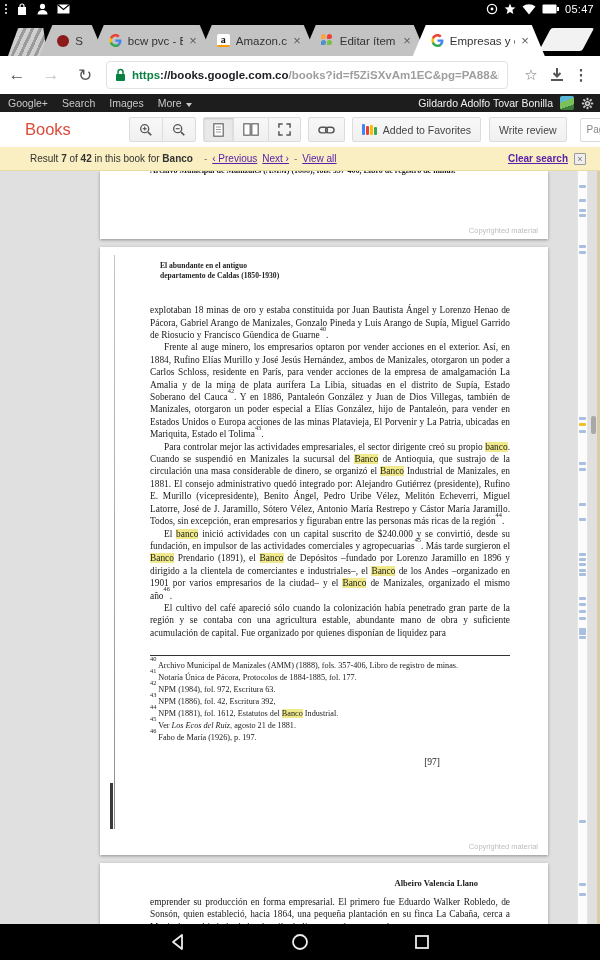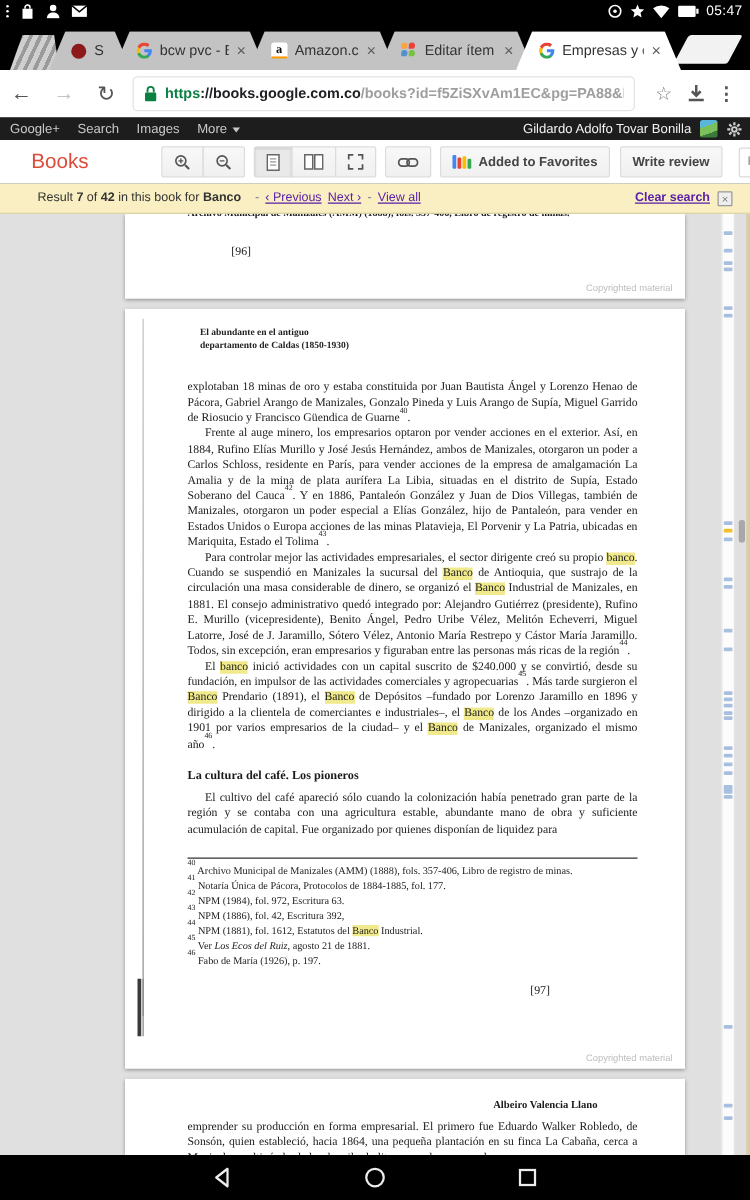--- a/index.html
+++ b/index.html
@@ -63,21 +63,21 @@
     border-right:3px solid transparent; border-top:4px solid #c9c9c9; margin-left:4px; }
   .gb-avatar { width:14px; height:14px; border-radius:2px;
     background:linear-gradient(160deg,#58b7d8 0 35%,#7bc05a 35% 70%,#3c7a3a 70%); }
 
   
   #bookstoolbar { position:absolute; top:112px; left:0; width:600px; height:35px; background:#fff;
     display:flex; align-items:center; }
   .brand { color:#dd4b39; font-size:16.5px; margin-left:25px; }
   .ggroup { display:flex; }
   .gbtn { height:25px; border:1px solid #dcdcdc; background:linear-gradient(#f8f8f8,#f0f0f0);
-    color:#444; font-size:10.5px; font-weight:bold; display:flex; align-items:center;
+    color:#444; font-size:10.5px; font-weight:normal; display:flex; align-items:center;
     padding:0 9px; border-radius:2px; white-space:nowrap; }
   .ggroup .gbtn + .gbtn { margin-left:-1px; border-radius:0 2px 2px 0; }
   .ggroup .gbtn:first-child { border-radius:2px 0 0 2px; }
   .gbtn.pressed { background:#e9e9e9; box-shadow:inset 0 1px 2px rgba(0,0,0,.15); }
   .pageinput { width:50px; height:24px; border:1px solid #d9d9d9; border-radius:2px;
     font-size:10px; color:#888; padding:0 6px; background:#fff; font-family:"Liberation Sans",sans-serif; }
   .favbooks { display:flex; gap:1px; margin-right:6px; align-items:flex-end; }
   .favbooks i { width:3px; height:11px; border-radius:1px; }
 
   
@@ -357,39 +357,37 @@
   <div class="srb-right">
     <span class="srb-link" style="font-weight:bold;">Clear search</span>
     <span class="srb-close">×</span>
   </div>
 </div>
 
 <div id="content">
 
   <div class="page" id="page96">
     <div class="cutline">Archivo Municipal de Manizales (AMM) (1888), fols. 357-406, Libro de registro de minas.</div>
-    <div class="pnum96">[96]</div>
     <div class="copyr">Copyrighted material</div>
   </div>
 
   <div class="page" id="page97">
     <div class="edge-line"></div>
     <div class="edge-dark"></div>
     <div class="p97-header">
       <div>El abundante en el antiguo</div>
       <div>departamento de Caldas (1850-1930)</div>
     </div>
     <div class="bk-col">
       <div>
             <p class="bk-p">explotaban 18 minas de oro y estaba constituida por Juan Bautista Ángel y Lorenzo Henao de Pácora, Gabriel Arango de Manizales, Gonzalo Pineda y Luis Arango de Supía, Miguel Garrido de Riosucio y Francisco Güendica de Guarne<sup>40</sup>.</p>
             <p class="bk-p ind">Frente al auge minero, los empresarios optaron por vender acciones en el exterior. Así, en 1884, Rufino Elías Murillo y José Jesús Hernández, ambos de Manizales, otorgaron un poder a Carlos Schloss, residente en París, para vender acciones de la empresa de amalgamación La Amalia y de la mina de plata aurífera La Libia, situadas en el distrito de Supía, Estado Soberano del Cauca<sup>42</sup>. Y en 1886, Pantaleón González y Juan de Dios Villegas, también de Manizales, otorgaron un poder especial a Elías González, hijo de Pantaleón, para vender en Estados Unidos o Europa acciones de las minas Platavieja, El Porvenir y La Patria, ubicadas en Mariquita, Estado el Tolima<sup>43</sup>.</p>
             <p class="bk-p ind">Para controlar mejor las actividades empresariales, el sector dirigente creó su propio <span class="hl">banco</span>. Cuando se suspendió en Manizales la sucursal del <span class="hl">Banco</span> de Antioquia, que sustrajo de la circulación una masa considerable de dinero, se organizó el <span class="hl">Banco</span> Industrial de Manizales, en 1881. El consejo administrativo quedó integrado por: Alejandro Gutiérrez (presidente), Rufino E. Murillo (vicepresidente), Benito Ángel, Pedro Uribe Vélez, Melitón Echeverri, Miguel Latorre, José de J. Jaramillo, Sótero Vélez, Antonio María Restrepo y Cástor María Jaramillo. Todos, sin excepción, eran empresarios y figuraban entre las personas más ricas de la región<sup>44</sup>.</p>
             <p class="bk-p ind">El <span class="hl">banco</span> inició actividades con un capital suscrito de $240.000 y se convirtió, desde su fundación, en impulsor de las actividades comerciales y agropecuarias<sup>45</sup>. Más tarde surgieron el <span class="hl">Banco</span> Prendario (1891), el <span class="hl">Banco</span> de Depósitos –fundado por Lorenzo Jaramillo en 1896 y dirigido a la clientela de comerciantes e industriales–, el <span class="hl">Banco</span> de los Andes –organizado en 1901 por varios empresarios de la ciudad– y el <span class="hl">Banco</span> de Manizales, organizado el mismo año<sup>46</sup>.</p>
           </div>
-      <div class="bk-heading">La cultura del café. Los pioneros</div>
       <p class="bk-p ind">El cultivo del café apareció sólo cuando la colonización había penetrado gran parte de la región y se contaba con una agricultura estable, abundante mano de obra y suficiente acumulación de capital. Fue organizado por quienes disponían de liquidez para</p>
       <div class="fn-rule"></div>
       <div>
             <div class="fn"><sup>40</sup> Archivo Municipal de Manizales (AMM) (1888), fols. 357-406, Libro de registro de minas.</div>
             <div class="fn"><sup>41</sup> Notaría Única de Pácora, Protocolos de 1884-1885, fol. 177.</div>
             <div class="fn"><sup>42</sup> NPM (1984), fol. 972, Escritura 63.</div>
             <div class="fn"><sup>43</sup> NPM (1886), fol. 42, Escritura 392,</div>
             <div class="fn"><sup>44</sup> NPM (1881), fol. 1612, Estatutos del <span class="hl">Banco</span> Industrial.</div>
             <div class="fn"><sup>45</sup> Ver <i>Los Ecos del Ruiz</i>, agosto 21 de 1881.</div>
             <div class="fn"><sup>46</sup> Fabo de María (1926), p. 197.</div>

